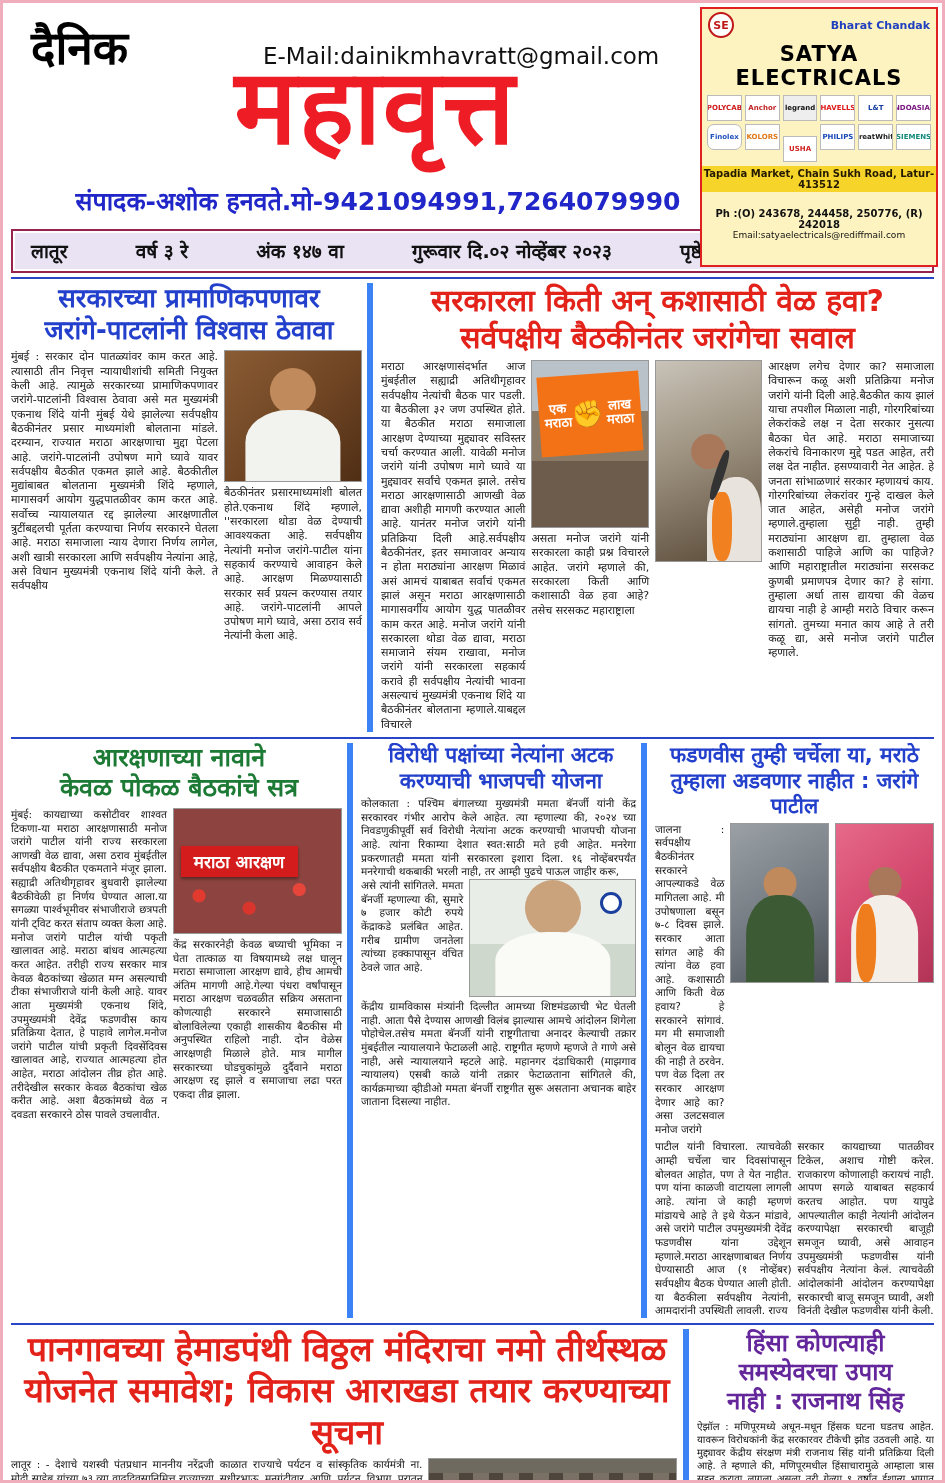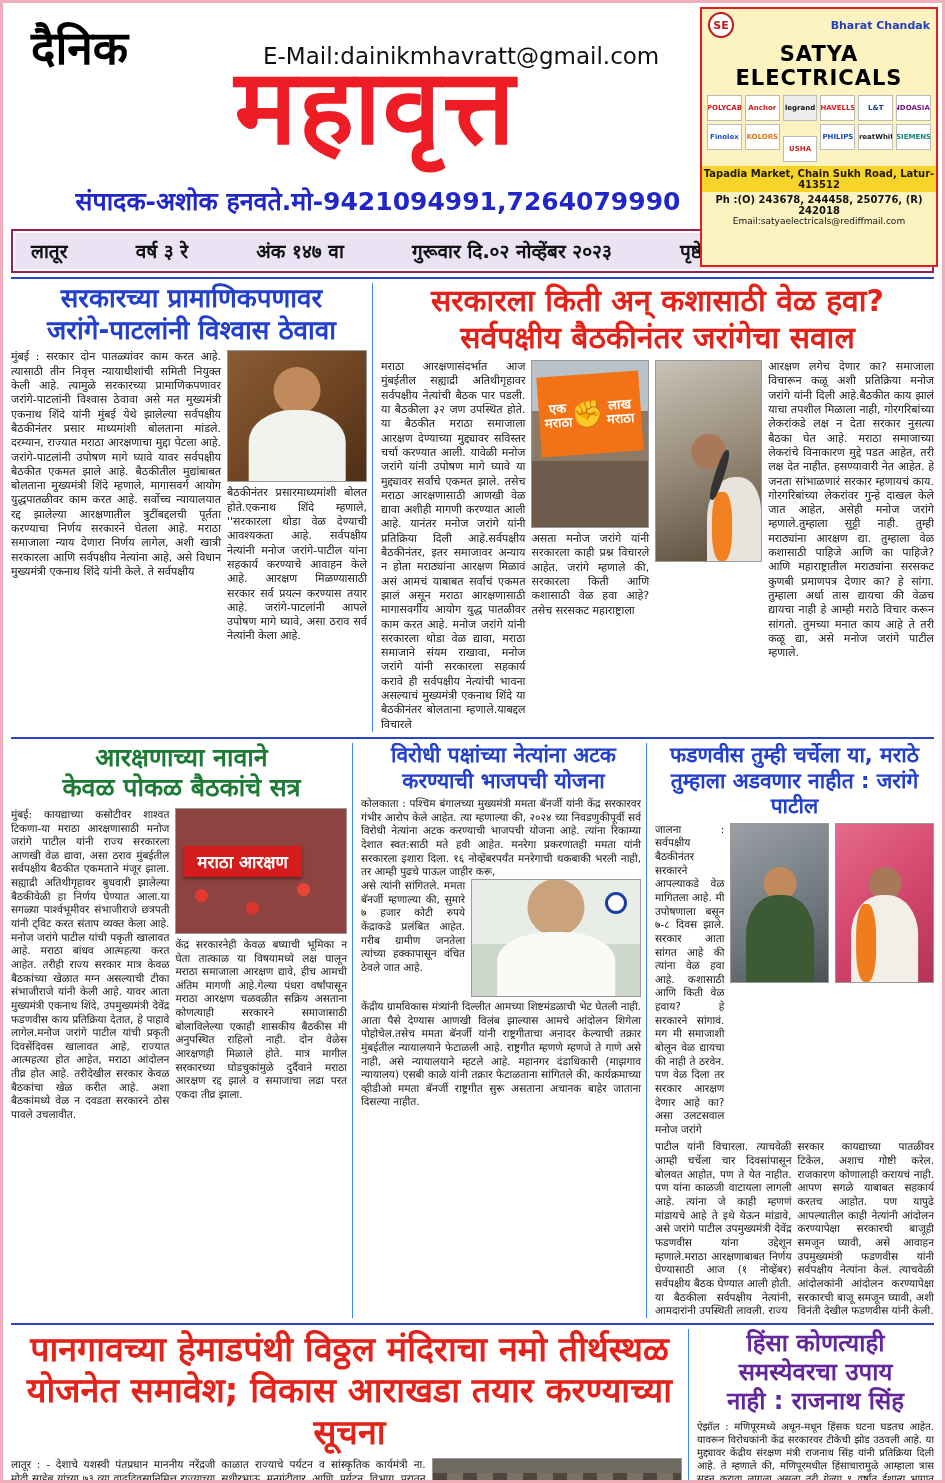--- a/index.html
+++ b/index.html
@@ -24,24 +24,24 @@
   .ad-top { display:flex; align-items:center; justify-content:space-between; padding:3px 6px; }
   .ad-logo { width:26px; height:26px; border-radius:50%; background:#fff; border:2px solid #c01818;
     color:#c01818; font-size:11px; font-weight:bold; display:flex; align-items:center; justify-content:center; }
   .ad-owner { color:#2040c0; font-weight:bold; font-size:11px; }
   .ad-name { text-align:center; color:#000000; font-weight:900; font-size:21px; letter-spacing:1px; padding:1px 0 3px; }
   .brand-grid { display:grid; grid-template-columns:repeat(6,1fr); gap:3px; padding:2px 5px; background:#fdf3c0; }
   .brand { background:#fff; border:1px solid #bbb; height:26px; display:flex; align-items:center;
     justify-content:center; font-size:7px; font-weight:bold; overflow:hidden; text-align:center; }
   .brand:nth-child(1){color:#d01818;} .brand:nth-child(2){color:#c02020;} .brand:nth-child(3){color:#111;background:#eee;}
   .brand:nth-child(4){color:#e01818;} .brand:nth-child(5){color:#1840a0;} .brand:nth-child(6){color:#7a1880;}
-  .brand:nth-child(7){color:#2050c0;} .brand:nth-child(8){color:#e07818;} .brand:nth-child(9){color:#d02020;margin-top:12px;}
+  .brand:nth-child(7){color:#2050c0;border-radius:7px;} .brand:nth-child(8){color:#e07818;} .brand:nth-child(9){color:#d02020;margin-top:12px;}
   .brand:nth-child(10){color:#1848b8;} .brand:nth-child(11){color:#222;} .brand:nth-child(12){color:#108878;}
   .ad-addr { background:#f6d42a; color:#241a00; font-weight:bold; text-align:center; font-size:10px; padding:2px 1px; margin-top:2px; }
-  .ad-ph { text-align:center; font-size:10px; font-weight:bold; padding-top:2px; }
+  .ad-ph { text-align:center; font-size:10px; font-weight:bold; padding-top:16px; }
   .ad-mail { text-align:center; font-size:9px; }
   
   .dateline { margin:4px 8px; background:#e9e3f4; border:2px solid #97224d; box-shadow:0 0 0 2px #fff inset;
     display:flex; justify-content:space-between; align-items:center; padding:7px 18px;
     font-size:19px; font-weight:bold; color:#111; }
   
   .sections { padding:0 8px; }
   .section { display:flex; gap:8px; }
   .sec-top { border-top:2px solid #2a46c8; padding-top:4px; }
   .sec-mid, .sec-bot { border-top:2px solid #2a46c8; margin-top:5px; padding-top:4px; }
@@ -80,21 +80,21 @@
   .chakra2 { right:38%; top:6%; }
   .mamata .person { background:#fafaf7; } .mamata .head { background:#caa27c; }
   .fadnavis { height:160px; background:linear-gradient(150deg,#9aa0a6 0%,#6f767d 60%,#4c5157 100%); }
   .fadnavis .person { background:#3c5a34; } 
   .jarange2 { height:160px; background:linear-gradient(140deg,#e66a8a 0%,#d4486e 50%,#b23456 100%); }
   .jarange2 .person { background:#f3efe8; }
   .jarange2 .person:before { content:""; position:absolute; left:8%; top:10%; width:30%; height:90%; background:#ef7d1e; border-radius:40%; }
   .temple { height:224px; background:linear-gradient(#6f6a60 0 45%, #8d867a 45% 60%, #9a938a 60% 100%); }
   .temple .pillars { position:absolute; top:6%; left:0; width:100%; height:40%;
     background:repeating-linear-gradient(90deg,#4e463c 0 14px,#7a7164 14px 30px); }
-  .vline { border-right:1px solid #3b82f6; }
+  .vline { border-right:6px solid #3b82f6; }
 </style>
 </head>
 <body>
 
 <header class="masthead">
   <div class="daily">दैनिक</div>
   <div class="mast-email">E-Mail:dainikmhavratt@gmail.com</div>
   <div class="mast-title">महावृत्त</div>
   <div class="editor-line">संपादक-अशोक हनवते.मो-9421094991,7264079990</div>
 

